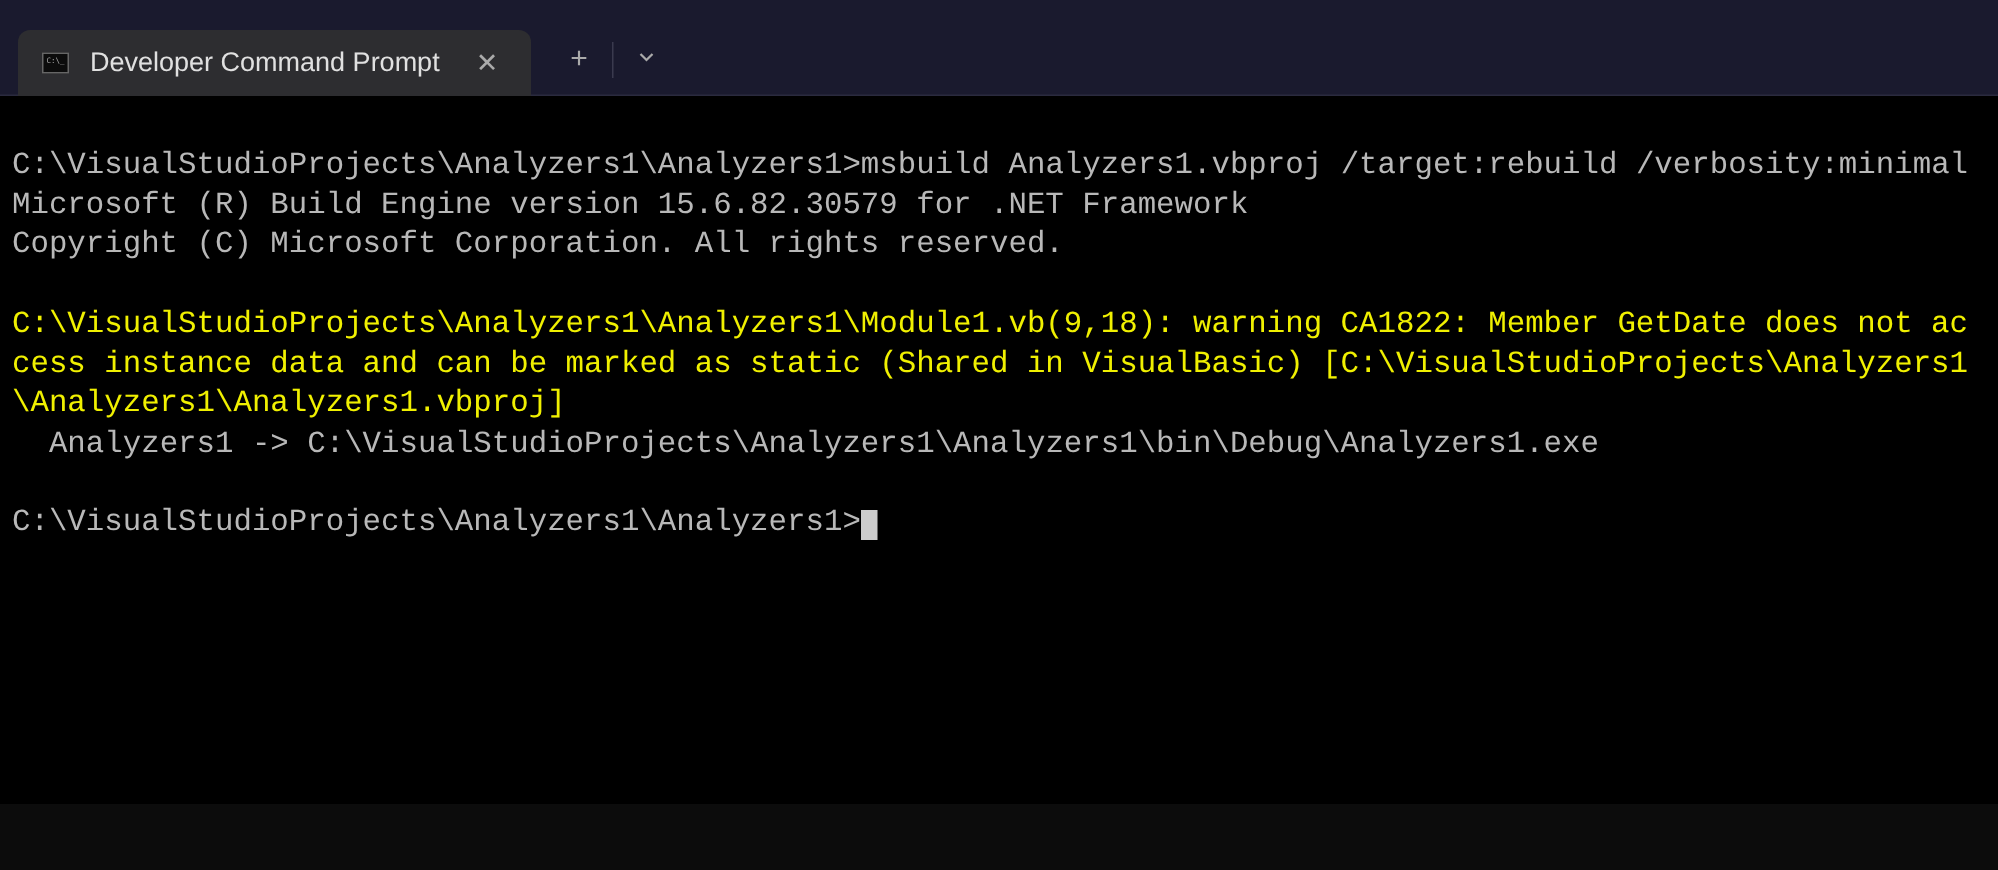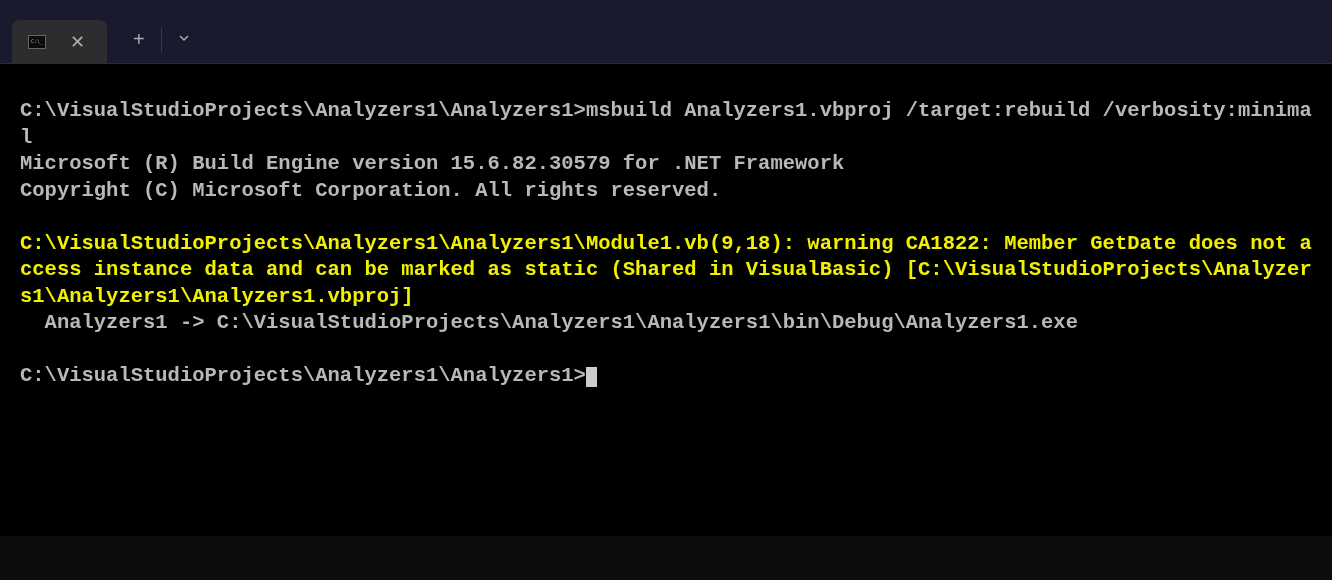--- a/index.html
+++ b/index.html
@@ -99,28 +99,27 @@
     .dropdown-btn {
       color: #aaa;
       font-size: 12px;
       cursor: pointer;
       padding: 8px 14px;
     }
     
     .terminal-area {
       background: #000;
       height: 472px;
-      padding: 8px 20px;
+      padding: 8px 8px;
       font-size: 20.5px;
       line-height: 1.3;
       color: #ccc;
       overflow: hidden;
       white-space: pre-wrap;
       word-break: break-all;
-      font-weight: bold;
     }
     
     .terminal-area .blank-line {
       height: 26px;
     }
     
     .status-bar {
       background: #0c0c0c;
       height: 44px;
     }
@@ -147,20 +146,21 @@
     }
   </style>
 </head>
 <body>
 
 <div class="title-bar"></div>
 
 <div class="tab-bar">
   <div class="tab">
     <div class="tab-icon"></div>
+    <span class="tab-title">Developer Command Prompt</span>
     <span class="close-btn">✕</span>
   </div>
   <div class="tab-controls">
     <span class="new-tab-btn">+</span>
     <div class="divider"></div>
     <span class="dropdown-btn">
       <svg width="12" height="12" viewBox="0 0 12 12">
         <path d="M2 4 L6 8 L10 4" stroke="#aaa" stroke-width="1.5" fill="none"></path>
       </svg>
     </span>

